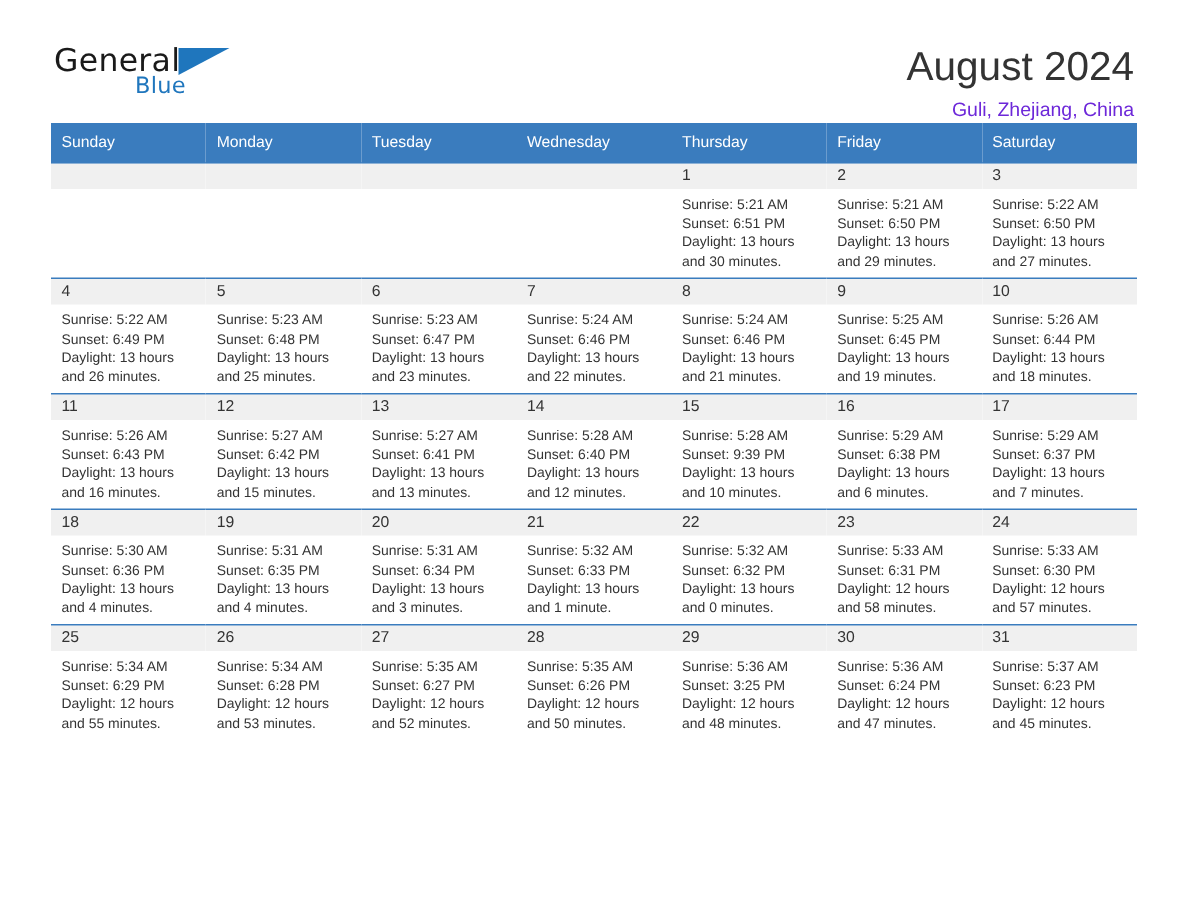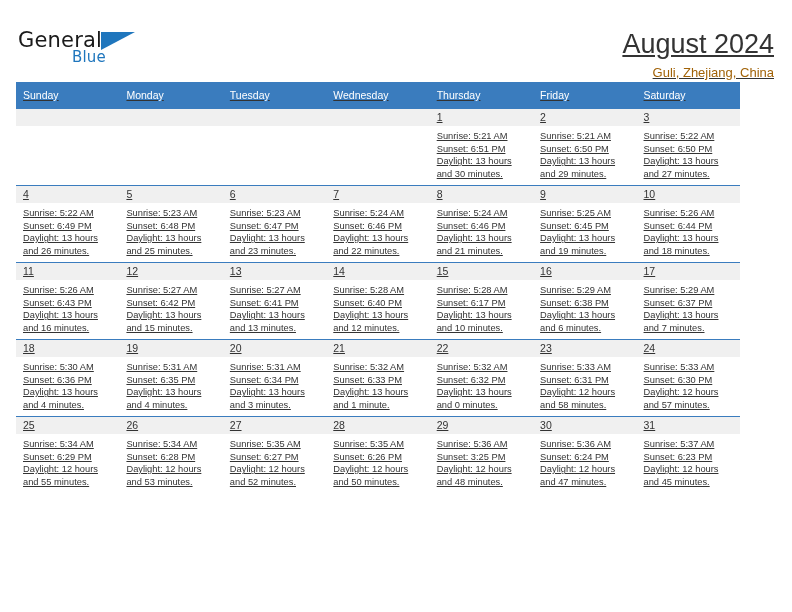--- a/index.html
+++ b/index.html
@@ -12,22 +12,21 @@
     height: 612px;
     font-family: "Liberation Sans", sans-serif;
     color: #333333;
     overflow: hidden;
   }
   .page {
     position: relative;
     width: 792px;
     height: 473px;
     box-sizing: border-box;
-    padding: 0 16px;
-    text-decoration: underline;
+    padding: 0 34px;
   }
 
   
   .header {
     display: flex;
     align-items: flex-start;
     justify-content: space-between;
     height: 70px;
     padding-top: 28px;
     box-sizing: border-box;
@@ -70,21 +69,21 @@
   }
   .cal-title {
     font-size: 27px;
     color: #333333;
     line-height: 32px;
     white-space: nowrap;
     text-align: center;
   }
   .cal-subtitle {
     font-size: 13px;
-    color: #a16207;
+    color: #6d28d9;
     line-height: 20px;
     margin-top: 3px;
     white-space: nowrap;
   }
 
   
   .calendar {
     width: 724px;
     border-collapse: collapse;
     table-layout: fixed;
@@ -325,21 +324,21 @@
               <div>Sunrise: 5:28 AM</div>
               <div>Sunset: 6:40 PM</div>
               <div>Daylight: 13 hours</div>
               <div>and 12 minutes.</div>
             </div>
           </td>
           <td>
             <div class="daynum-band">15</div>
             <div class="cell-body">
               <div>Sunrise: 5:28 AM</div>
-              <div>Sunset: 6:17 PM</div>
+              <div>Sunset: 9:39 PM</div>
               <div>Daylight: 13 hours</div>
               <div>and 10 minutes.</div>
             </div>
           </td>
           <td>
             <div class="daynum-band">16</div>
             <div class="cell-body">
               <div>Sunrise: 5:29 AM</div>
               <div>Sunset: 6:38 PM</div>
               <div>Daylight: 13 hours</div>

